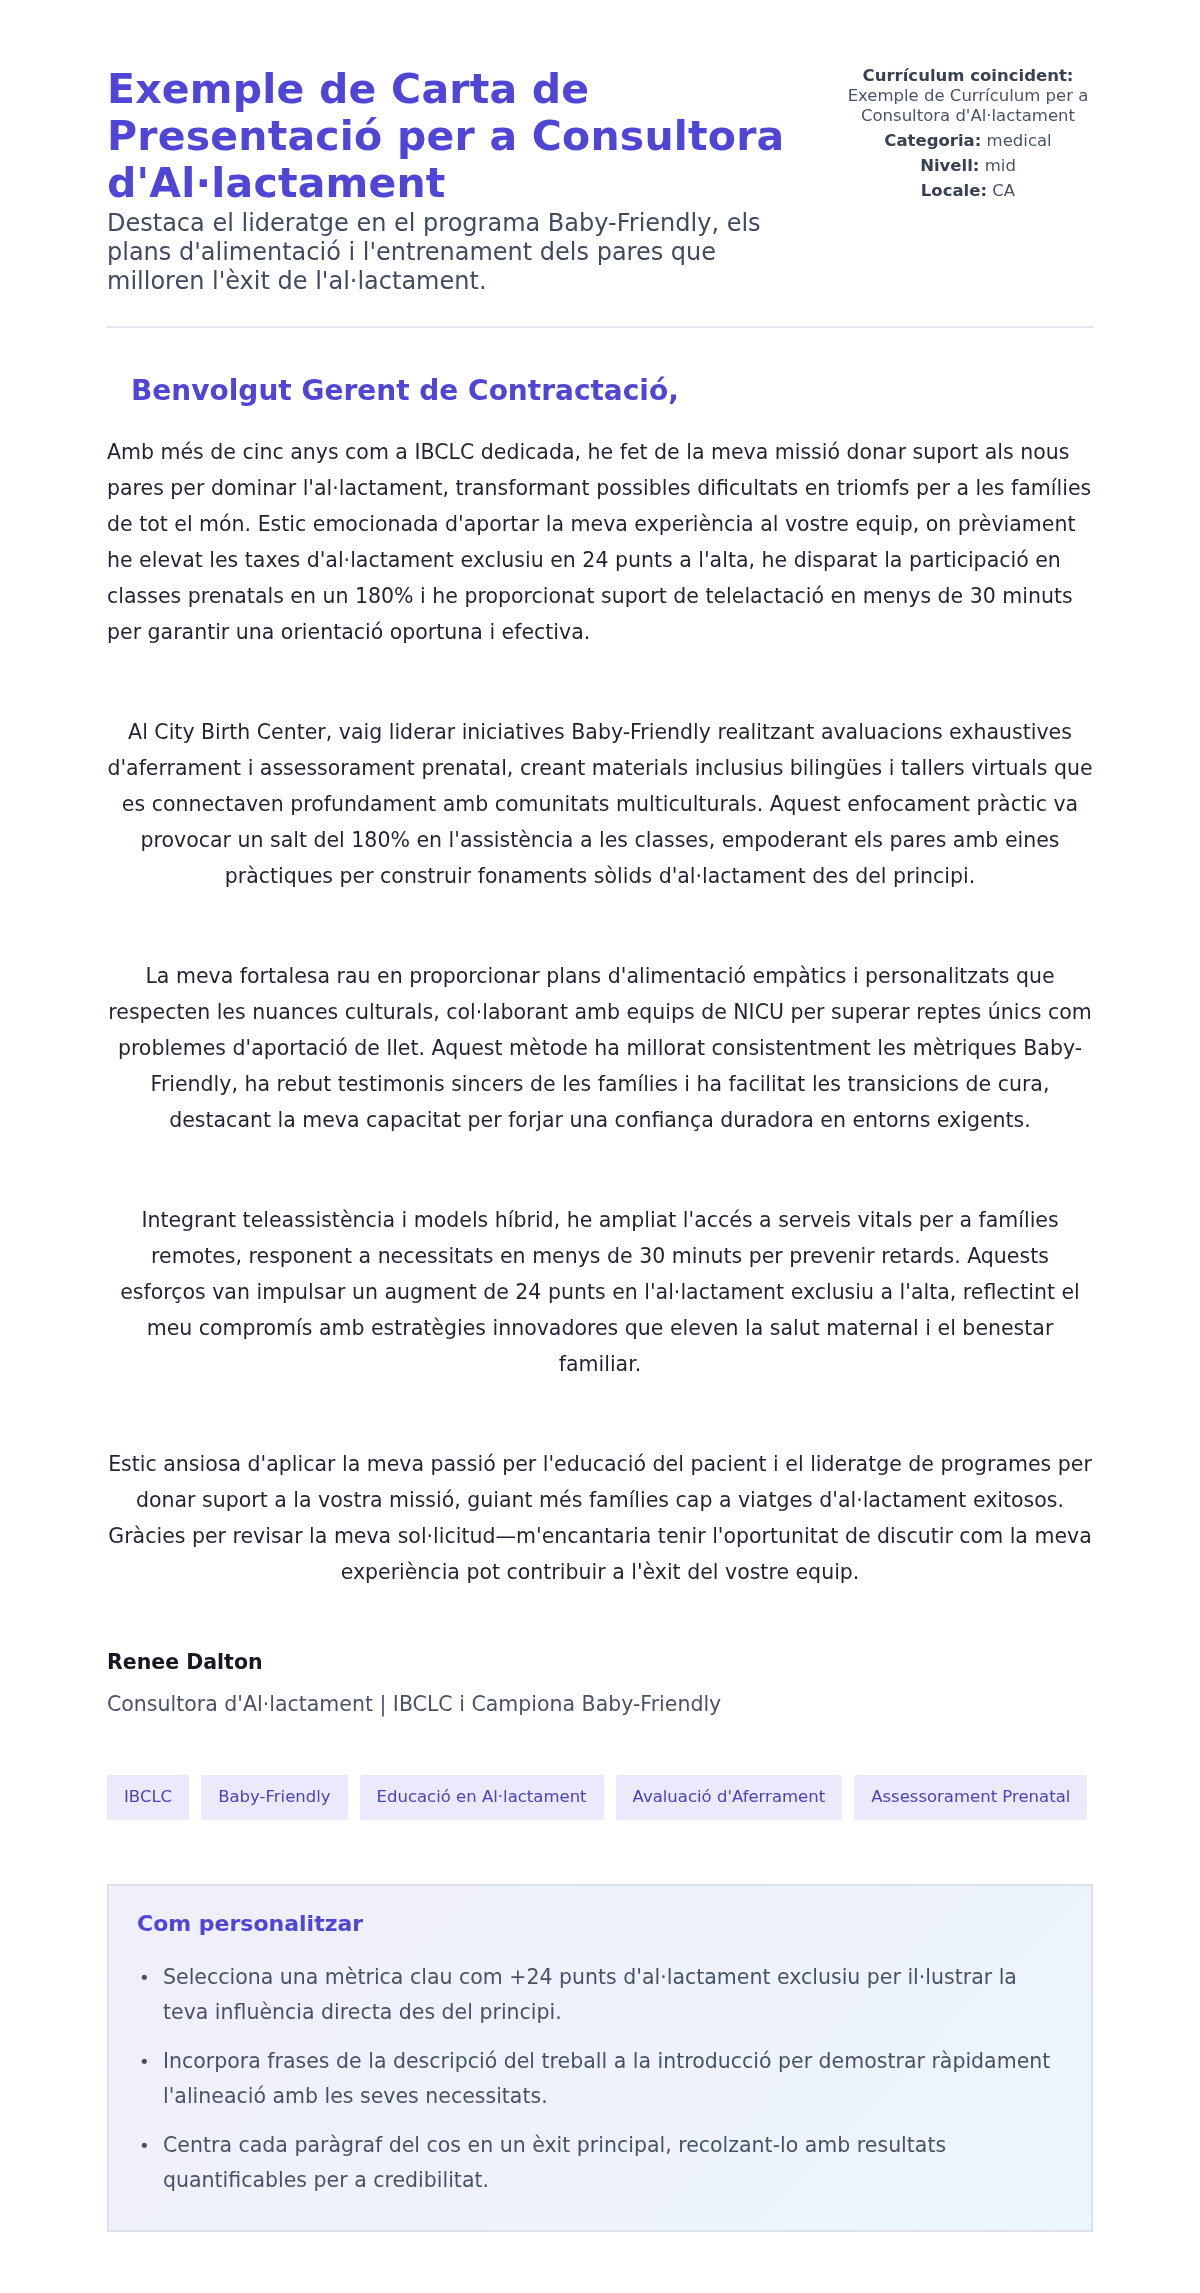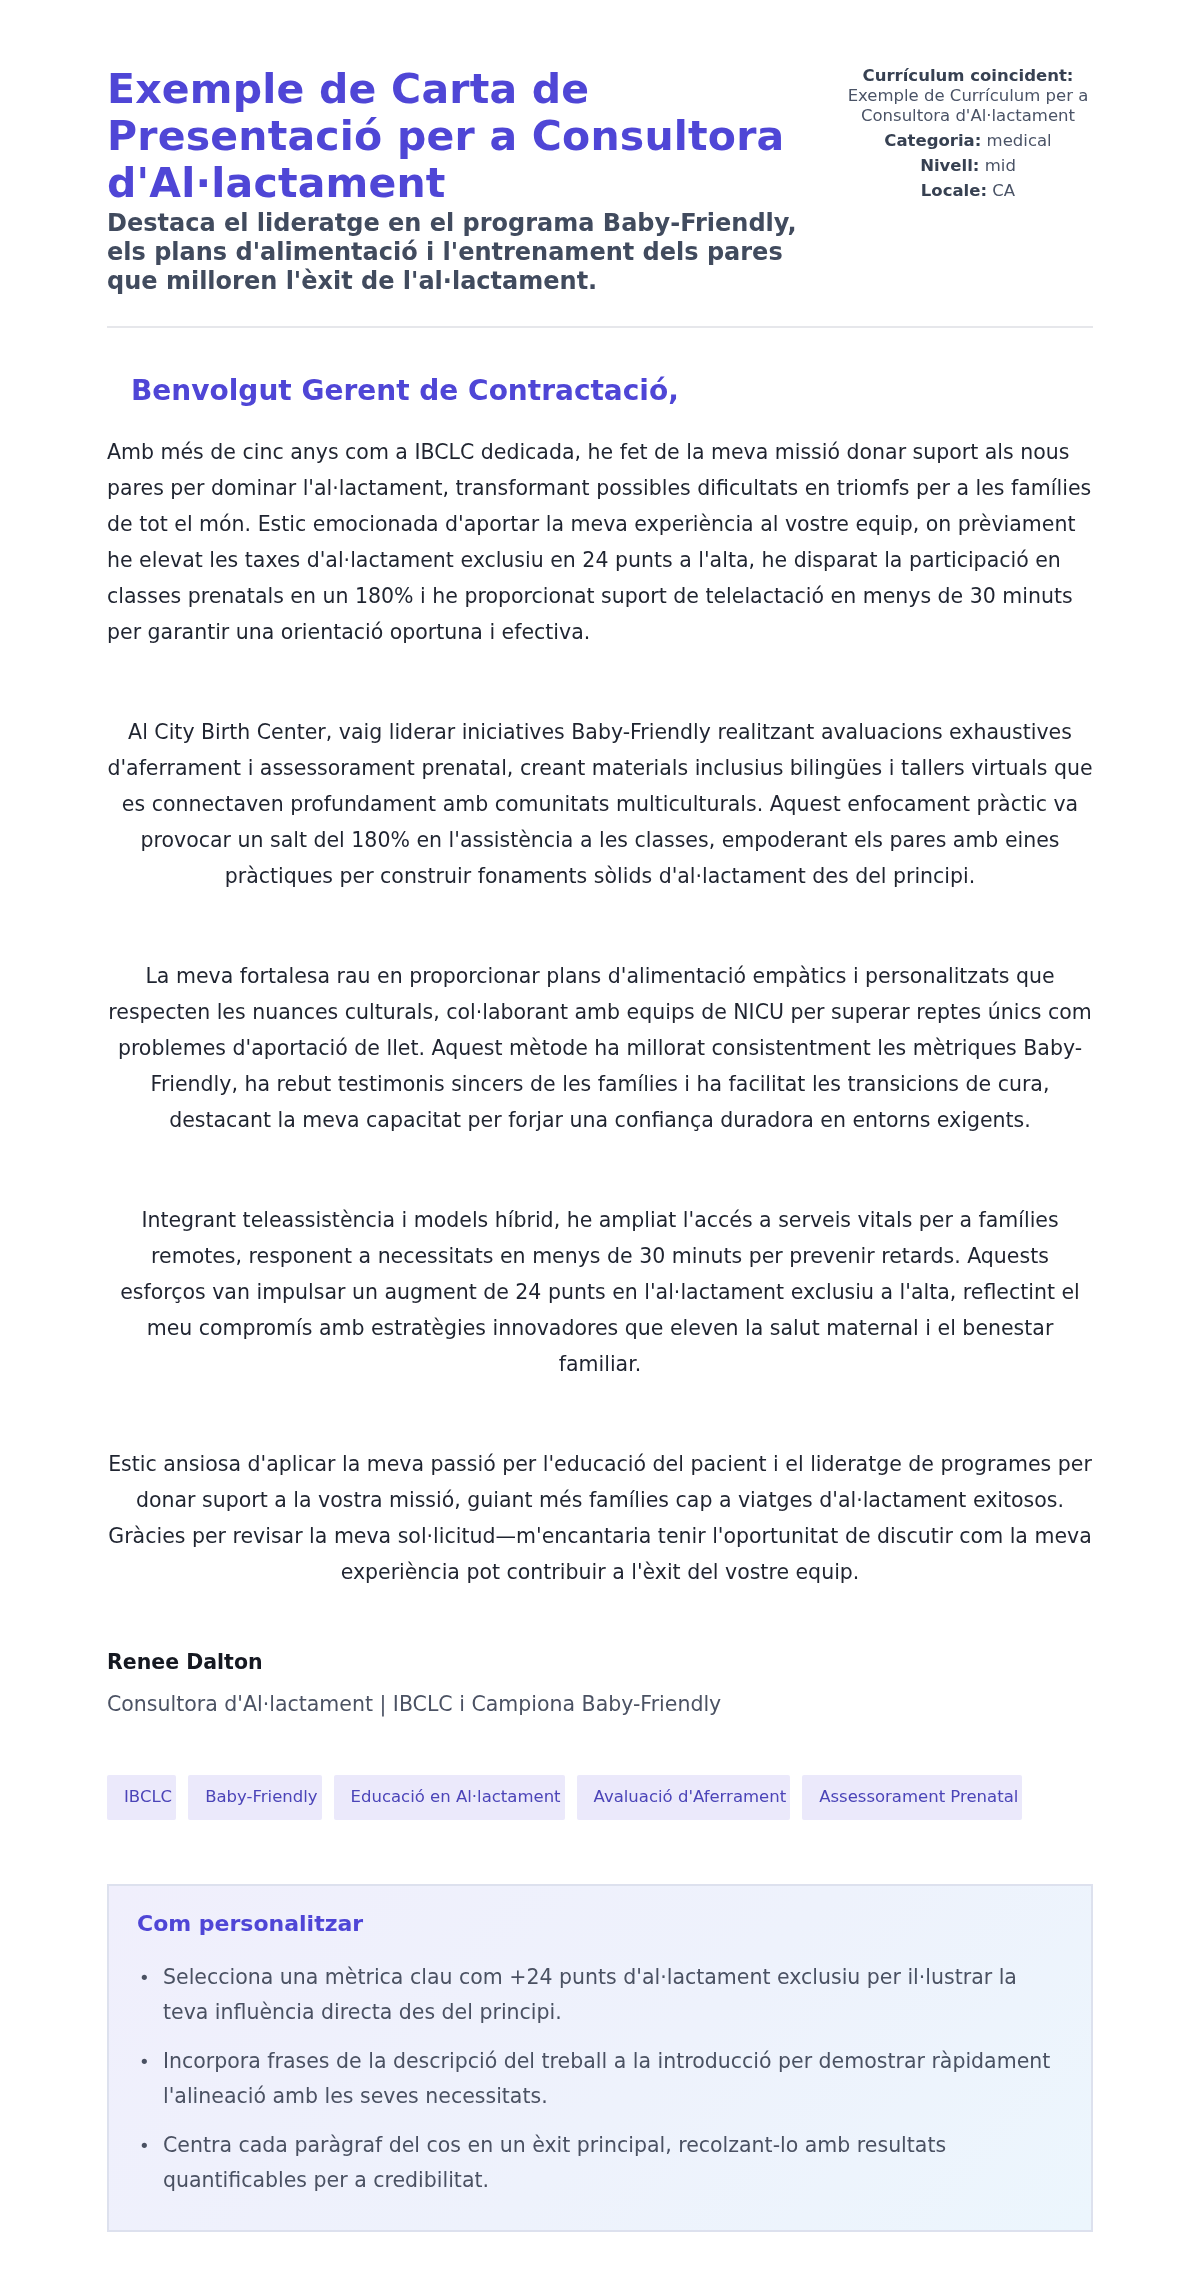--- a/index.html
+++ b/index.html
@@ -25,21 +25,21 @@
     .title {
       font-size: 41px;
       line-height: 47px;
       font-weight: bold;
       color: #4f46d6;
       letter-spacing: 0.2px;
     }
     .subtitle {
       font-size: 24px;
       line-height: 29px;
-      font-weight: bold;
+      font-weight: normal;
       color: #414b5e;
       margin-top: 2px;
     }
     .meta {
       text-align: right;
       font-size: 16.5px;
       line-height: 20px;
       color: #4a5366;
       width: 250px;
       margin-top: 0px;
@@ -86,21 +86,21 @@
       display: flex;
       flex-wrap: wrap;
       gap: 11px 12px;
       width: 990px;
     }
     .tag {
       background: #ebe9fb;
       color: #4b44b8;
       font-size: 16.5px;
       line-height: 20px;
-      padding: 12px 4px 13px 17px;
+      padding: 12px 17px 13px 17px;
       border-radius: 2px;
     }
 
     
     .tips {
       margin-top: 64px;
       border: 2px solid #dde1ee;
       background: linear-gradient(135deg, #f0effc 0%, #eef2fc 55%, #ecf6fd 100%);
       padding: 24px 28px 32px 28px;
     }

